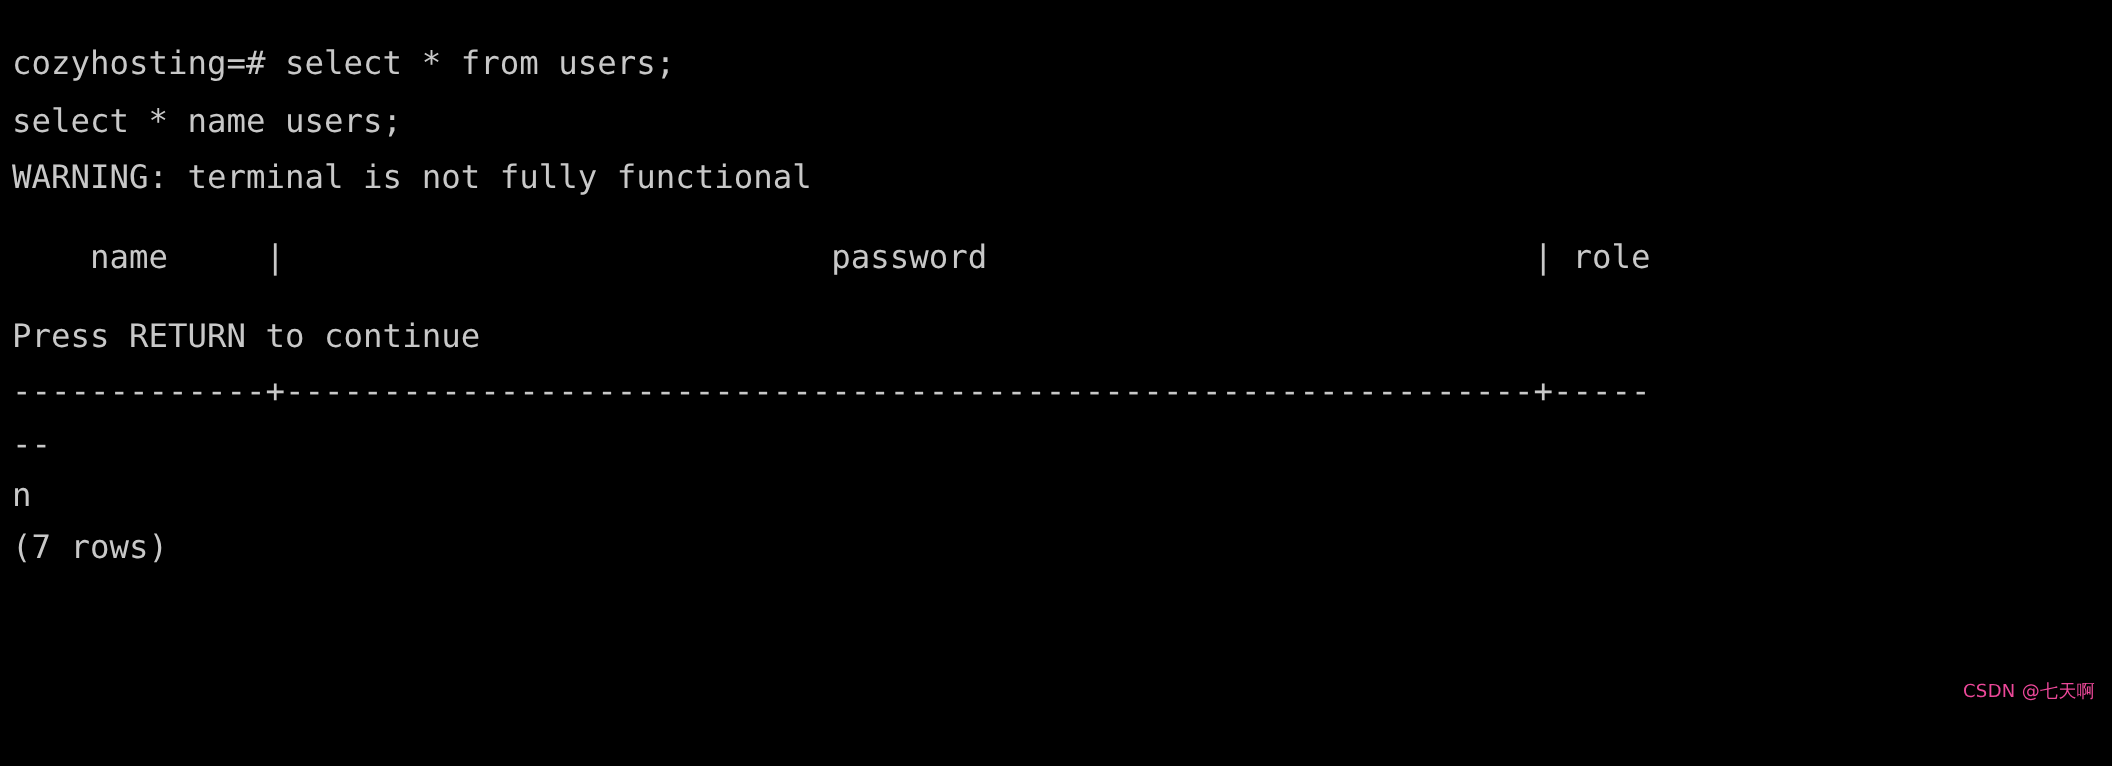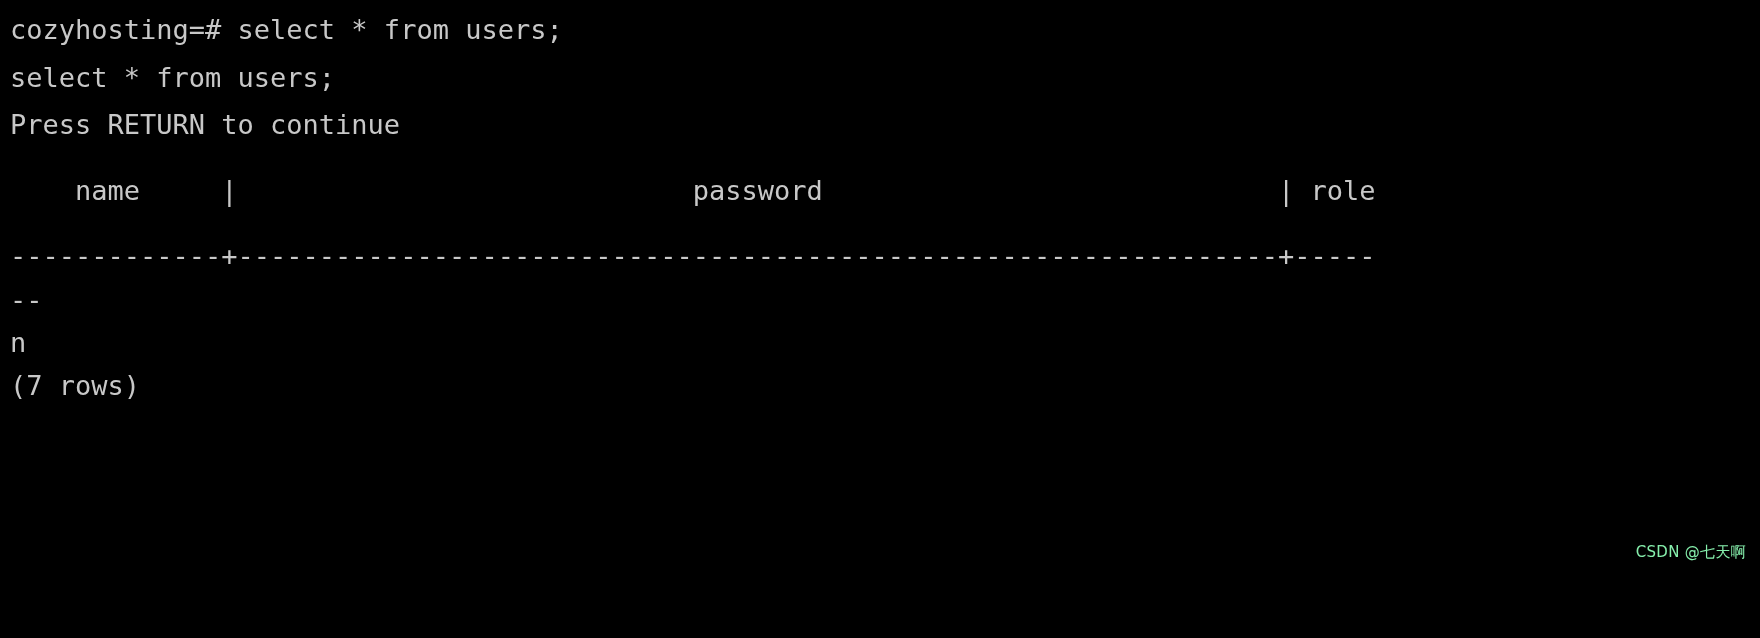--- a/index.html
+++ b/index.html
@@ -13,20 +13,21 @@
     overflow: hidden;
     font-family: "DejaVu Sans Mono", "Liberation Mono", monospace;
   }
   #terminal {
     position: relative;
     width: 1760px;
     height: 572px;
     background: #000000;
     box-sizing: border-box;
     padding: 6px 0 0 10px;
+    margin-top: 24px;
   }
   .term-line {
     color: #c8c8c8;
     font-family: "DejaVu Sans Mono", "Liberation Mono", monospace;
     font-size: 27px;
     line-height: 47.5px;
     height: 47.5px;
     white-space: pre;
     letter-spacing: 0px;
     font-weight: 400;
@@ -41,40 +42,41 @@
     height: 84px;
   }
   .sep-line {
     line-height: 45px;
     height: 45px;
   }
   .watermark {
     position: absolute;
     right: 14px;
     bottom: 10px;
-    color: #86efac;
+    color: #ec4899;
     font-family: "DejaVu Sans", "Liberation Sans", sans-serif;
     font-size: 15px;
     letter-spacing: 0.3px;
     white-space: pre;
   }
 </style>
 </head>
 <body>
 
 <div id="terminal">
 
   <div class="term-line">cozyhosting=# select * from users;</div>
 
-  <div class="term-line">select * from users;</div>
+  <div class="term-line">select * name users;</div>
 
+  <div class="term-line">WARNING: terminal is not fully functional</div>
+
+  <div class="term-line hdr-gap">    name     |                            password                            | role</div>
 
   <div class="term-line">Press RETURN to continue</div>
-
-  <div class="term-line hdr-gap">    name     |                            password                            | role</div>
 
   <div class="term-line sep-line">-------------+----------------------------------------------------------------+-----</div>
 
   <div class="term-line tight">--</div>
 
 
 
   <div class="term-line tight">n</div>
 
   <div class="term-line tight">(7 rows)</div>

